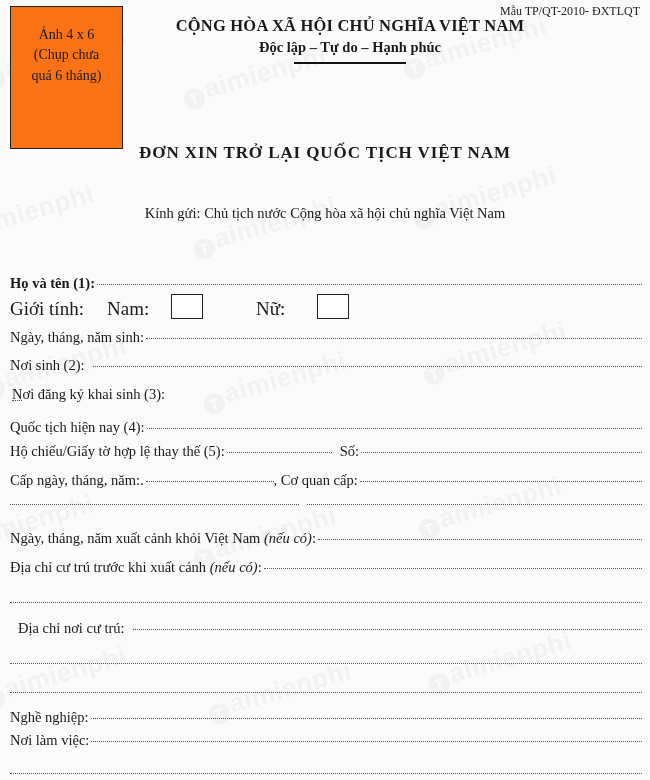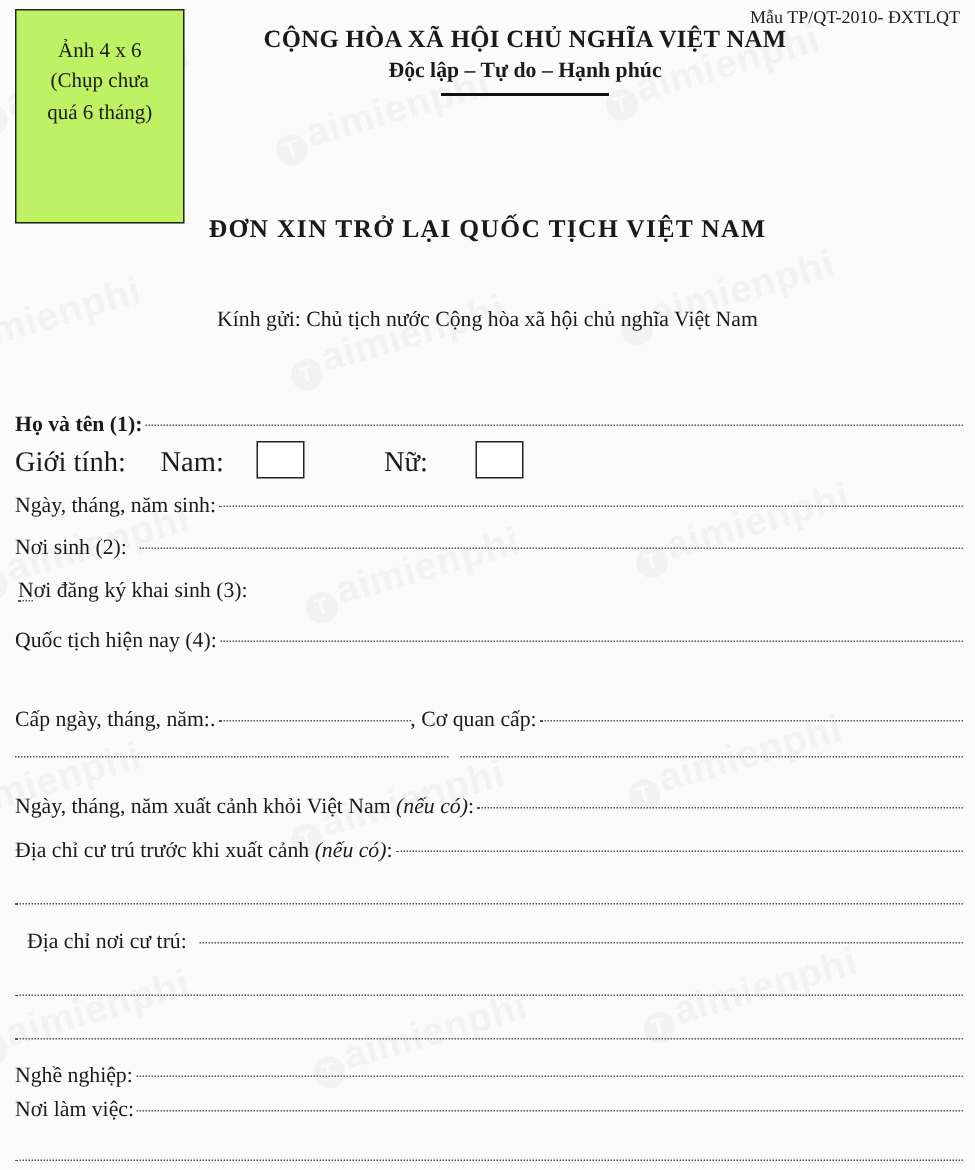--- a/index.html
+++ b/index.html
@@ -71,21 +71,21 @@
     left: 10px;
     top: 6px;
     width: 113px;
     height: 143px;
     border: 1.5px solid #222;
     box-sizing: border-box;
     text-align: center;
     font-size: 14px;
     line-height: 1.45;
     padding-top: 18px;
-    background: #bef264;
+    background: #f97316;
   }
 
   
   #nat-header {
     left: 150px;
     top: 16px;
     width: 400px;
     text-align: center;
   }
   #nat-header .line1 {
@@ -252,20 +252,27 @@
       <span class="label">Nơi đăng ký khai sinh (3):</span>
       <span class="gap" style="width:6px;"></span>
       <span class="dots"></span>
     </div>
 
     <div class="abs field" style="top:419px;">
       <span class="label">Quốc tịch hiện nay (4):</span>
       <span class="dots"></span>
     </div>
 
+    <div class="abs field" style="top:443px;">
+      <span class="label">Hộ chiếu/Giấy tờ hợp lệ thay thế (5):</span>
+      <span class="dots fixed" style="width:105px;"></span>
+      <span class="gap" style="width:8px;"></span>
+      <span class="label">Số:</span>
+      <span class="dots"></span>
+    </div>
 
     <div class="abs field" style="top:472px;">
       <span class="label">Cấp ngày, tháng, năm:.</span>
       <span class="dots fixed" style="width:128px;"></span>
       <span class="label">, Cơ quan cấp:</span>
       <span class="dots"></span>
     </div>
 
     <div class="abs cont-split" style="top:504px;">
       <span class="seg-a"></span>

